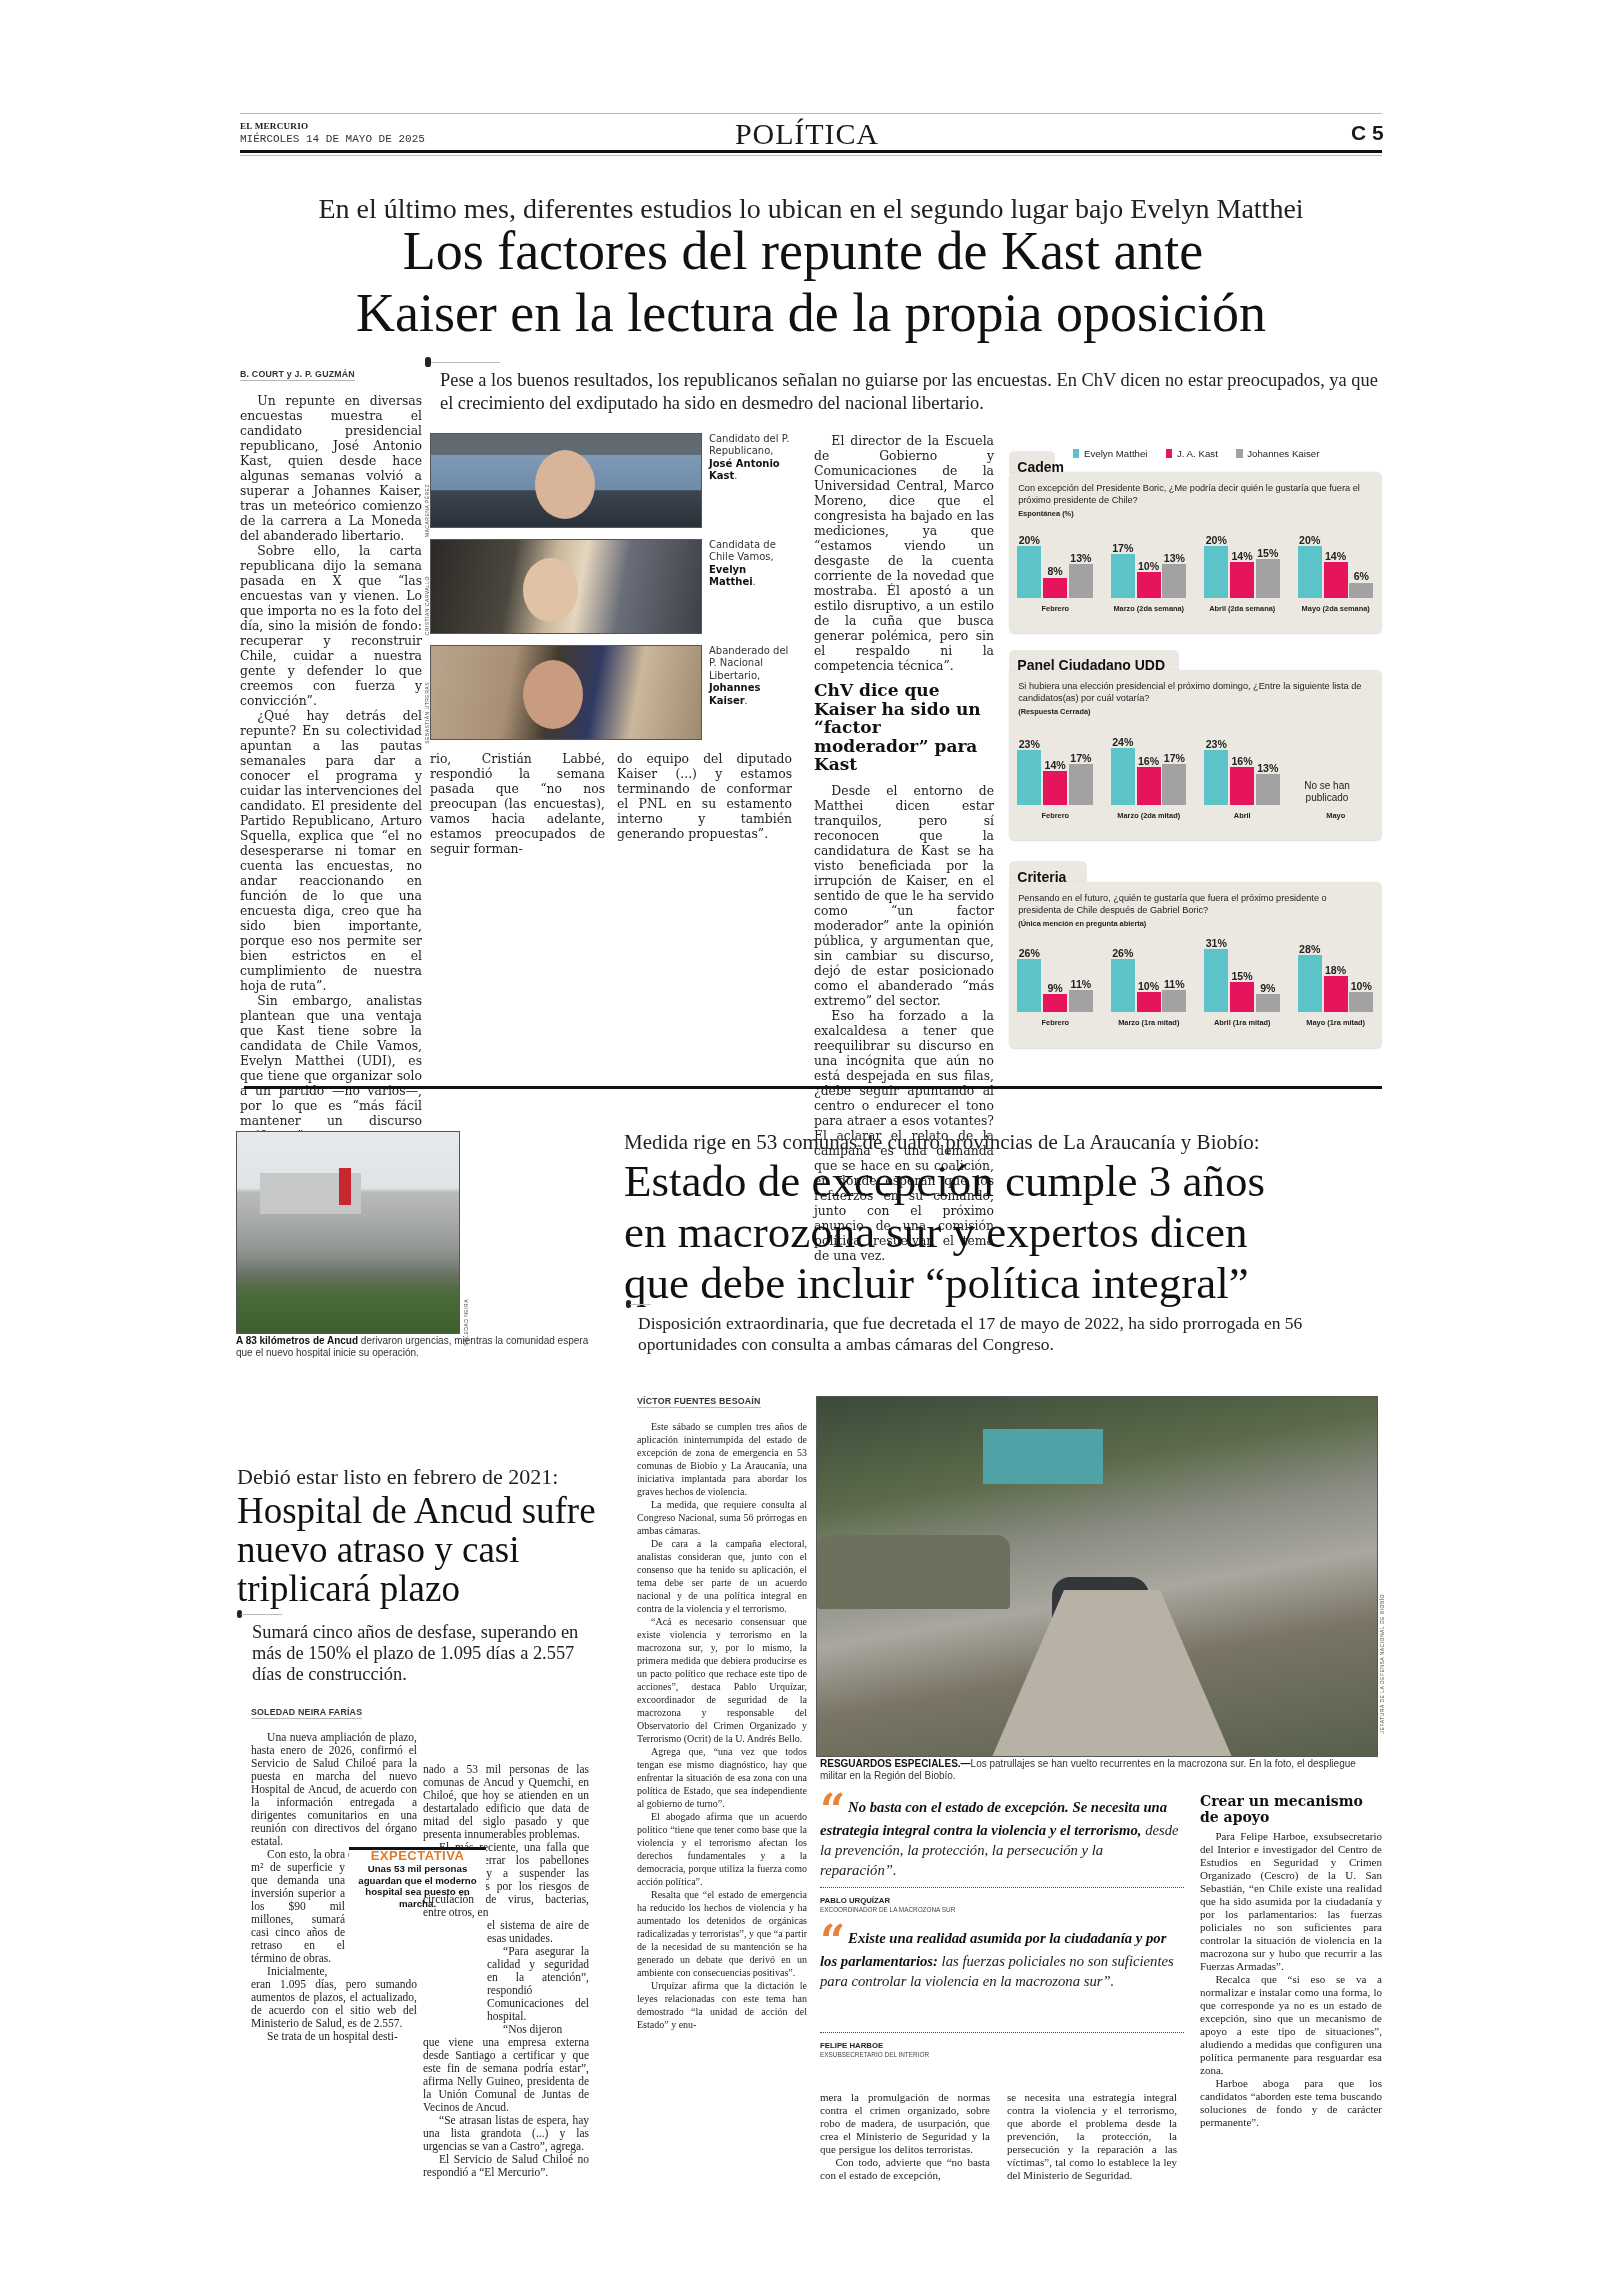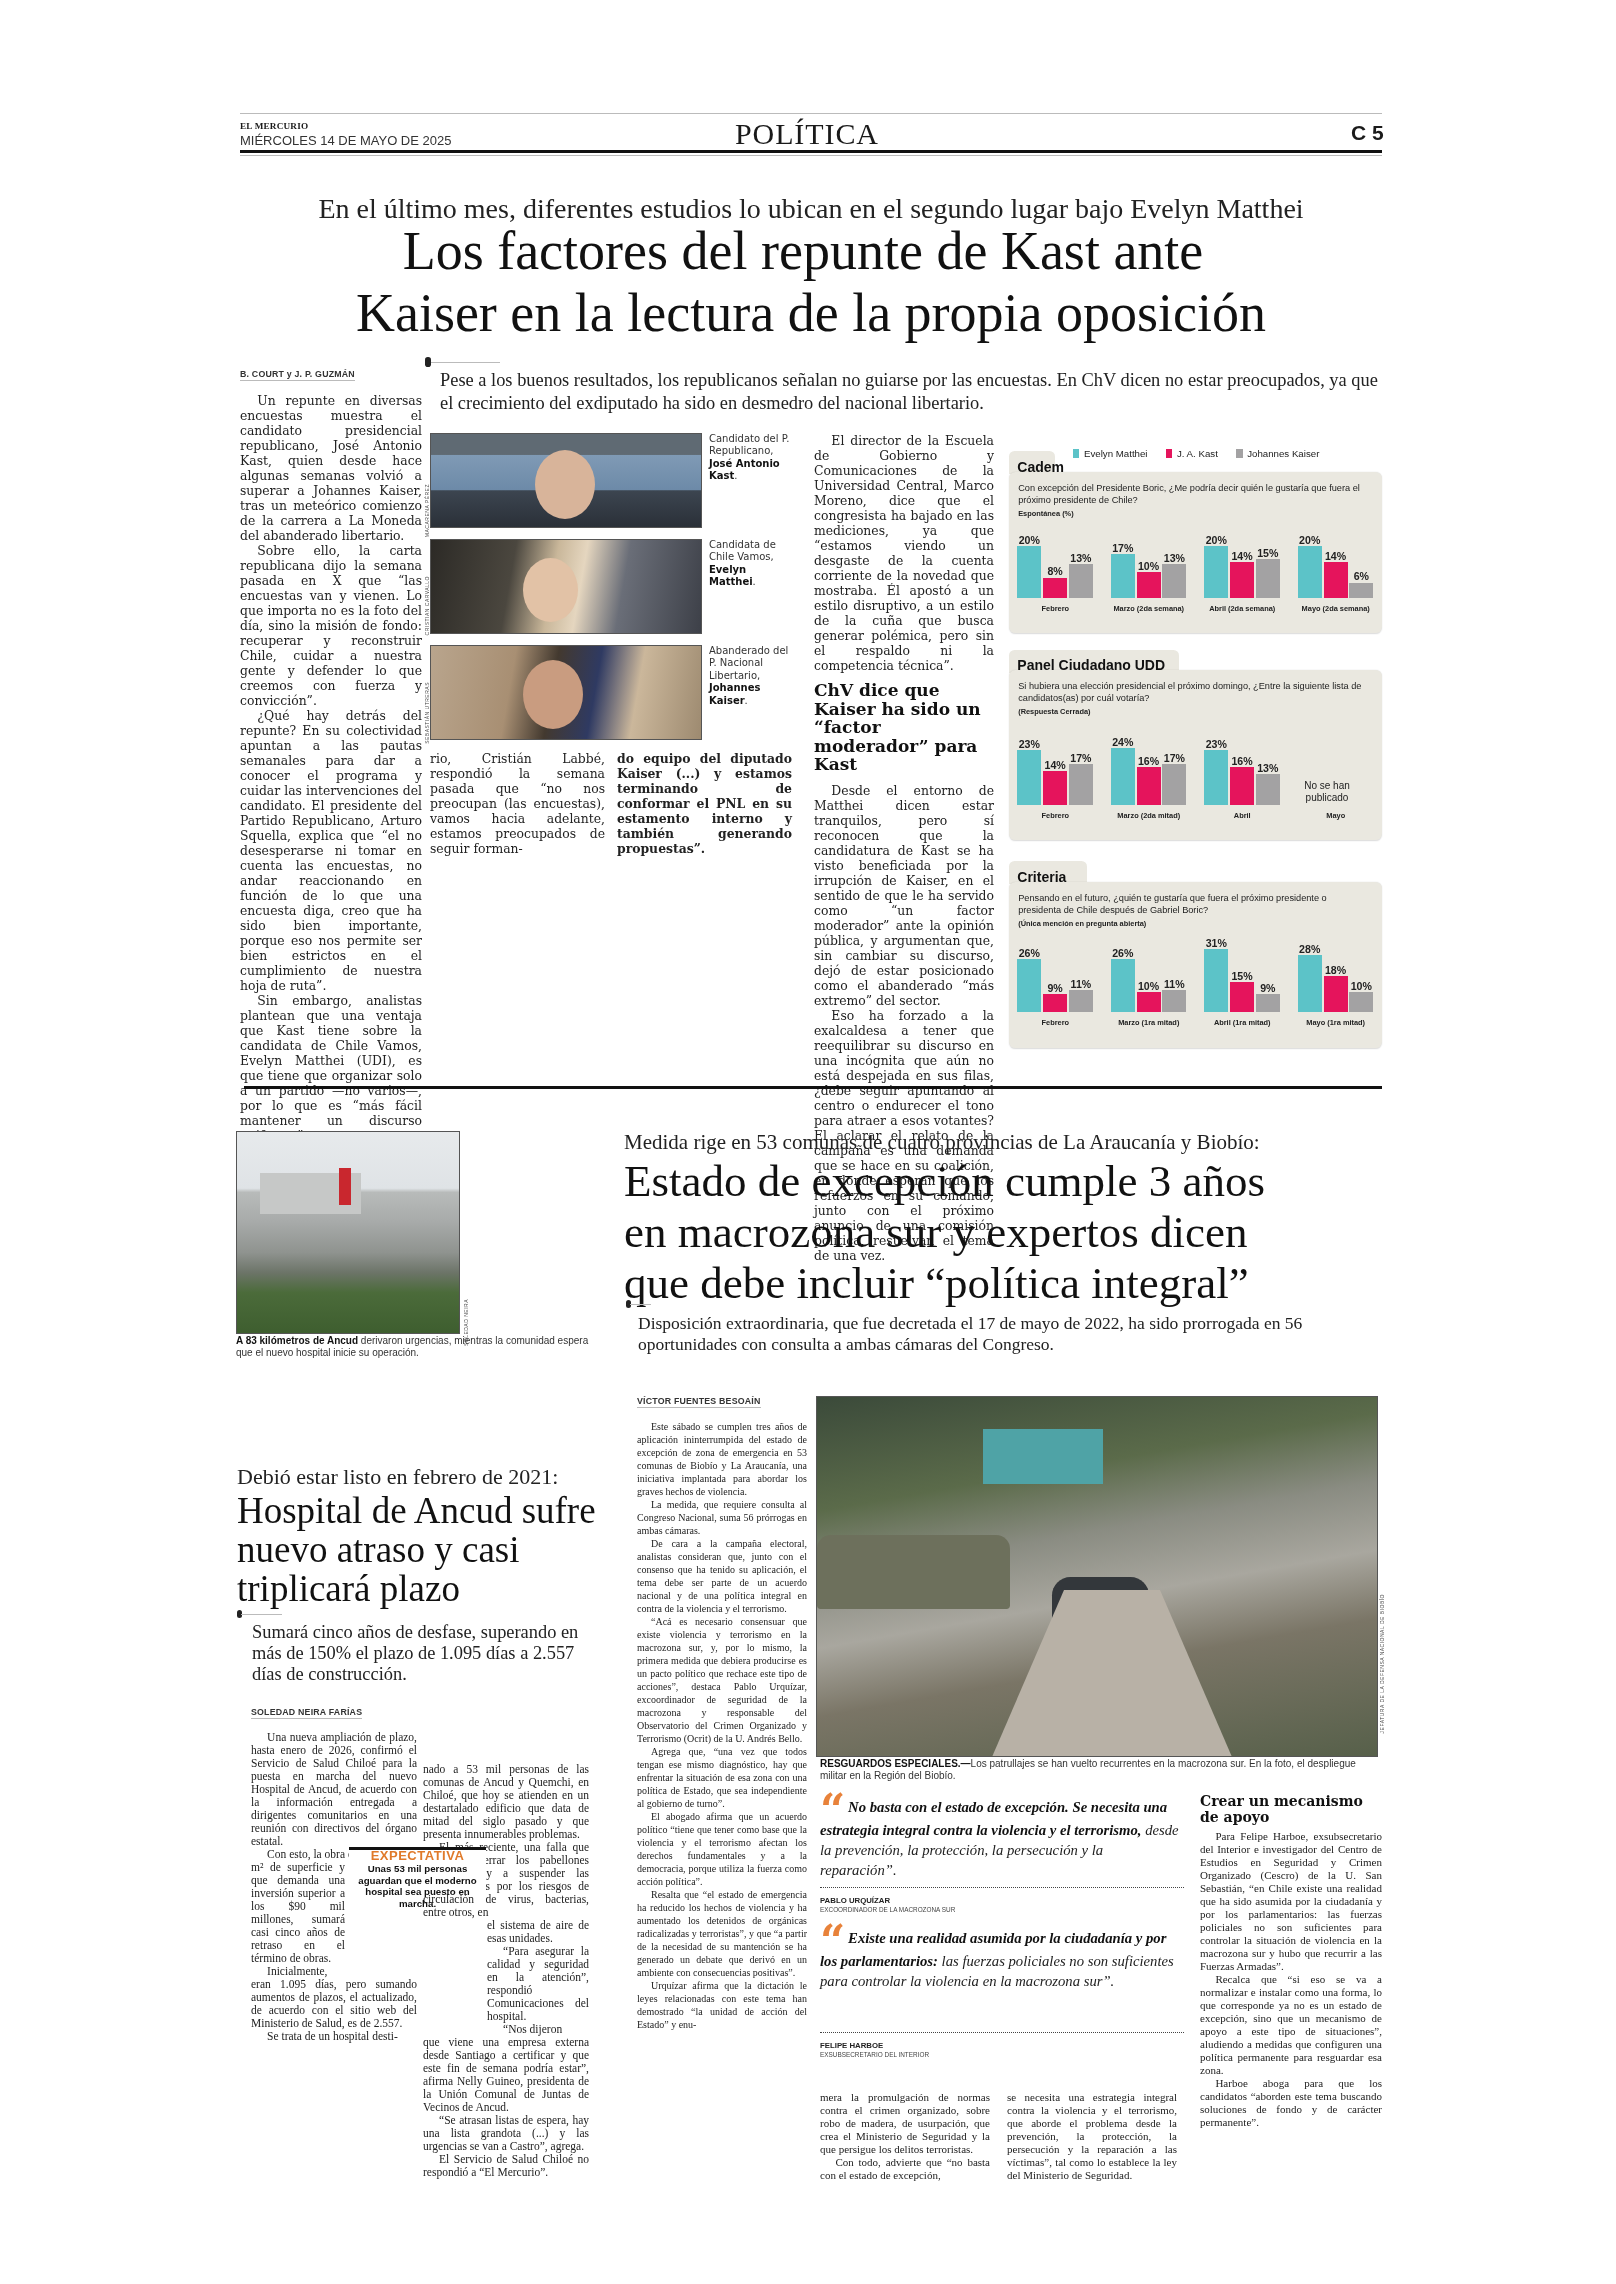--- a/index.html
+++ b/index.html
@@ -9,21 +9,21 @@
   .serif { font-family: "Liberation Serif", serif; }
   .body-text { font-family: "DejaVu Serif", serif; font-size: 12.4px; line-height: 15px; text-align: justify; hyphens: auto; color: #222; }
   .body-text p { text-indent: 1.4em; }
   .byline { font-family: "Liberation Sans", sans-serif; font-size: 8.8px; font-weight: bold; letter-spacing: 0.2px; color: #333; border-bottom: 0.9px solid #bbb; display: inline-block; padding-bottom: 0.9px; margin-bottom: 12px; }
   .subhead { font-family: "DejaVu Serif", serif; font-weight: bold; font-size: 17px; line-height: 18.4px; margin: 8.3px 0 9.2px; color: #111; }
   .rule-thin { position: absolute; height: 1.4px; background: #bbb; }
   .rule-thick { position: absolute; height: 3.7px; background: #111; }
 
   
   .mast-paper { font-family: "Liberation Serif", serif; font-weight: bold; font-size: 9.2px; letter-spacing: 0.2px; }
-  .mast-date { font-family: Liberation Sans, sans-serif; font-size: 13px; color: #333; }
+  .mast-date { font-family: Liberation Mono, monospace; font-size: 11px; color: #333; }
   .mast-section { font-family: "Liberation Serif", serif; font-size: 30px; letter-spacing: 0.9px; }
   .mast-page { font-family: "Liberation Sans", sans-serif; font-weight: bold; font-size: 21px; }
 
   .kicker { font-family: "Liberation Serif", serif; font-size: 28px; color: #222; text-align: center; }
   .headline { font-family: "Liberation Serif", serif; font-size: 54px; line-height: 60px; text-align: center; color: #111; }
   .dek { font-family: "Liberation Serif", serif; font-size: 18.4px; line-height: 23px; color: #222; }
   .dek-bullet { position: absolute; width: 5.5px; height: 10px; background: #222; border-radius: 2.8px; }
   .dek-line { position: absolute; height: 1.4px; background: #bbb; }
 
   
@@ -135,21 +135,21 @@
 </div>
 <div class="credit" style="left:424px; top:682px;">SEBASTIÁN UTRERAS</div>
 <div class="abs cap-small" style="left:709px; top:645px; width:83px;">
   <span>Abanderado del P. Nacional Libertario,</span>
   <b>Johannes Kaiser</b>.
 </div>
 
 <div class="abs body-text" style="left:430px; top:751px; width:175px;">
   <p style="text-indent:0">rio, Cristián Labbé, respondió la semana pasada que “no nos preocupan (las encuestas), vamos hacia adelante, estamos preocupados de seguir forman-</p>
 </div>
-<div class="abs body-text" style="left:617px; top:751px; width:175px;font-weight:bold;">
+<div class="abs body-text" style="left:617px; top:751px; width:175px;">
   <p style="text-indent:0">do equipo del diputado Kaiser (...) y estamos terminando de conformar el PNL en su estamento interno y también generando propuestas”.</p>
 </div>
 
 <div class="abs" style="left:814px; top:433px; width:180px;">
   <div class="body-text">
       <p>El director de la Escuela de Gobierno y Comunicaciones de la Universidad Central, Marco Moreno, dice que el congresista ha bajado en las mediciones, ya que “estamos viendo un desgaste de la cuenta corriente de la novedad que mostraba. Él apostó a un estilo disruptivo, a un estilo de la cuña que busca generar polémica, pero sin el respaldo ni la competencia técnica”.</p>
     </div>
   <div class="subhead">ChV dice que Kaiser ha sido un “factor moderador” para Kast</div>
   <div class="body-text">
     <p>Desde el entorno de Matthei dicen estar tranquilos, pero sí reconocen que la candidatura de Kast se ha visto beneficiada por la irrupción de Kaiser, en el sentido de que le ha servido como “un factor moderador” ante la opinión pública, y argumentan que, sin cambiar su discurso, dejó de estar posicionado como el abanderado “más extremo” del sector.</p>

